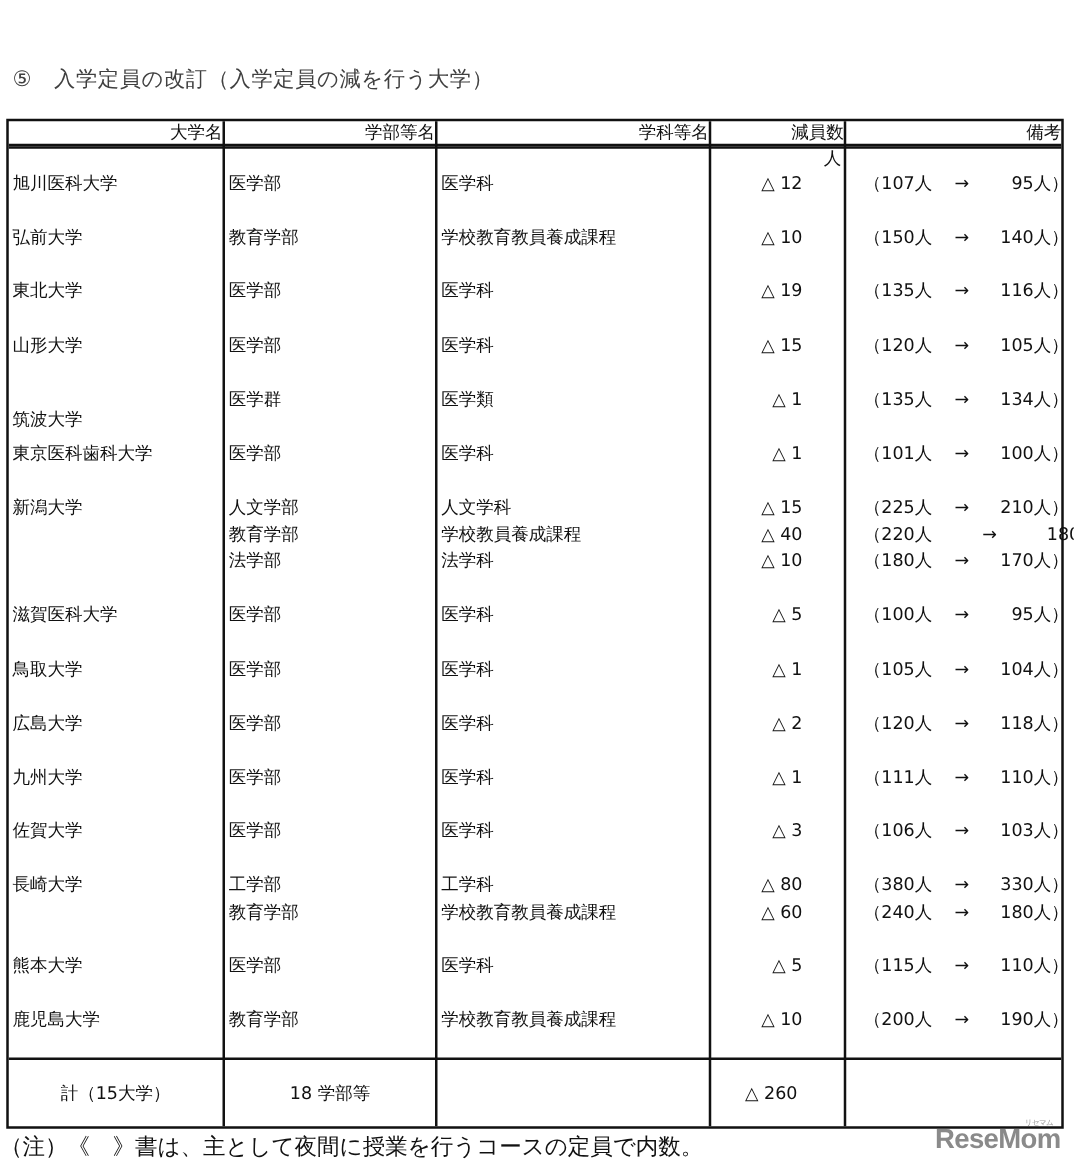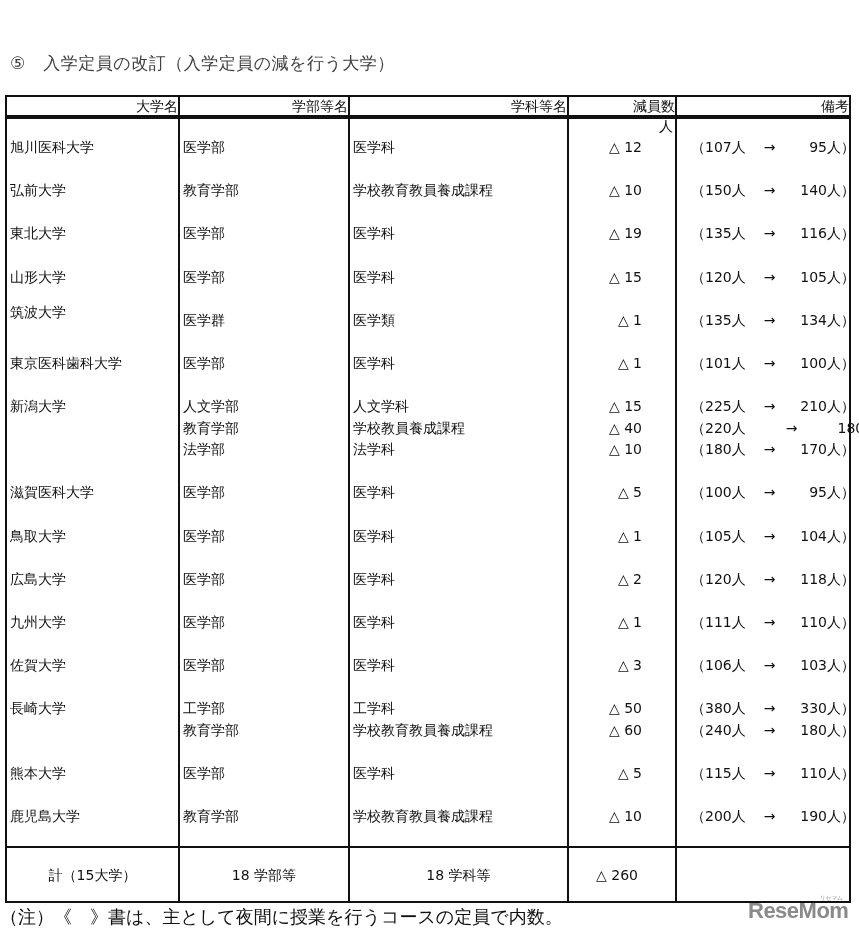--- a/index.html
+++ b/index.html
@@ -116,21 +116,21 @@
       <div class="cell " style="left: 3px; width: 165px; top: 169.6px;">山形大学</div>
       <div class="cell " style="left: 176px; width: 160px; top: 169.6px;">医学部</div>
       <div class="cell " style="left: 346px; width: 210px; top: 169.6px;">医学科</div>
       <div class="cell num" style="left: 562px; width: 73px; top: 169.6px;">△ 15</div>
       <div class="cell remark" style="left: 684px; width: 160px; top: 169.6px;">
         <span class="a">（120人</span>
         <span class="arr">→</span>
         <span class="b">105</span>
         <span class="c">人）</span>
       </div>
-      <div class="cell " style="left: 3px; width: 165px; top: 205px; font-family: Liberation Serif, serif;">筑波大学</div>
+      <div class="cell " style="left: 3px; width: 165px; top: 229px; font-family: Liberation Serif, serif;">筑波大学</div>
       <div class="cell " style="left: 176px; width: 160px; top: 212.8px;">医学群</div>
       <div class="cell " style="left: 346px; width: 210px; top: 212.8px;">医学類</div>
       <div class="cell num" style="left: 562px; width: 73px; top: 212.8px;">△ 1</div>
       <div class="cell remark" style="left: 684px; width: 160px; top: 212.8px;">
         <span class="a">（135人</span>
         <span class="arr">→</span>
         <span class="b">134</span>
         <span class="c">人）</span>
       </div>
       <div class="cell " style="left: 3px; width: 165px; top: 256px;">東京医科歯科大学</div>
@@ -217,21 +217,21 @@
       <div class="cell num" style="left: 562px; width: 73px; top: 558.2px;">△ 3</div>
       <div class="cell remark" style="left: 684px; width: 160px; top: 558.2px;">
         <span class="a">（106人</span>
         <span class="arr">→</span>
         <span class="b">103</span>
         <span class="c">人）</span>
       </div>
       <div class="cell " style="left: 3px; width: 165px; top: 601.4px;">長崎大学</div>
       <div class="cell " style="left: 176px; width: 160px; top: 601.4px;">工学部</div>
       <div class="cell " style="left: 346px; width: 210px; top: 601.4px;">工学科</div>
-      <div class="cell num" style="left: 562px; width: 73px; top: 601.4px;">△ 50</div>
+      <div class="cell num" style="left: 562px; width: 73px; top: 601.4px;">△ 80</div>
       <div class="cell remark" style="left: 684px; width: 160px; top: 601.4px;">
         <span class="a">（380人</span>
         <span class="arr">→</span>
         <span class="b">330</span>
         <span class="c">人）</span>
       </div>
       <div class="cell " style="left: 176px; width: 160px; top: 622.9px;">教育学部</div>
       <div class="cell " style="left: 346px; width: 210px; top: 622.9px;">学校教育教員養成課程</div>
       <div class="cell num" style="left: 562px; width: 73px; top: 622.9px;">△ 60</div>
       <div class="cell remark" style="left: 684px; width: 160px; top: 622.9px;">
@@ -258,21 +258,20 @@
         <span class="a">（200人</span>
         <span class="arr">→</span>
         <span class="b">190</span>
         <span class="c">人）</span>
       </div>
     </div>
 
   <div class="total-line"></div>
   <div class="tcell" style="left:0;width:171px;">計（15大学）</div>
   <div class="tcell" style="left:173px;width:168px;">18 学部等</div>
-  <div class="tcell" style="left:343px;width:217px;">18 学科等</div>
   <div class="tcell" style="left:562px;width:96px;">△ 260</div>
   <div class="tcell" style="left:670px;width:172px;"></div>
 </div>
 
 <div class="footnote">（注）《　》書は、主として夜間に授業を行うコースの定員で内数。</div>
 
 <div class="logo">
   <span>ReseMom</span>
   <small>リセマム</small>
 </div>

